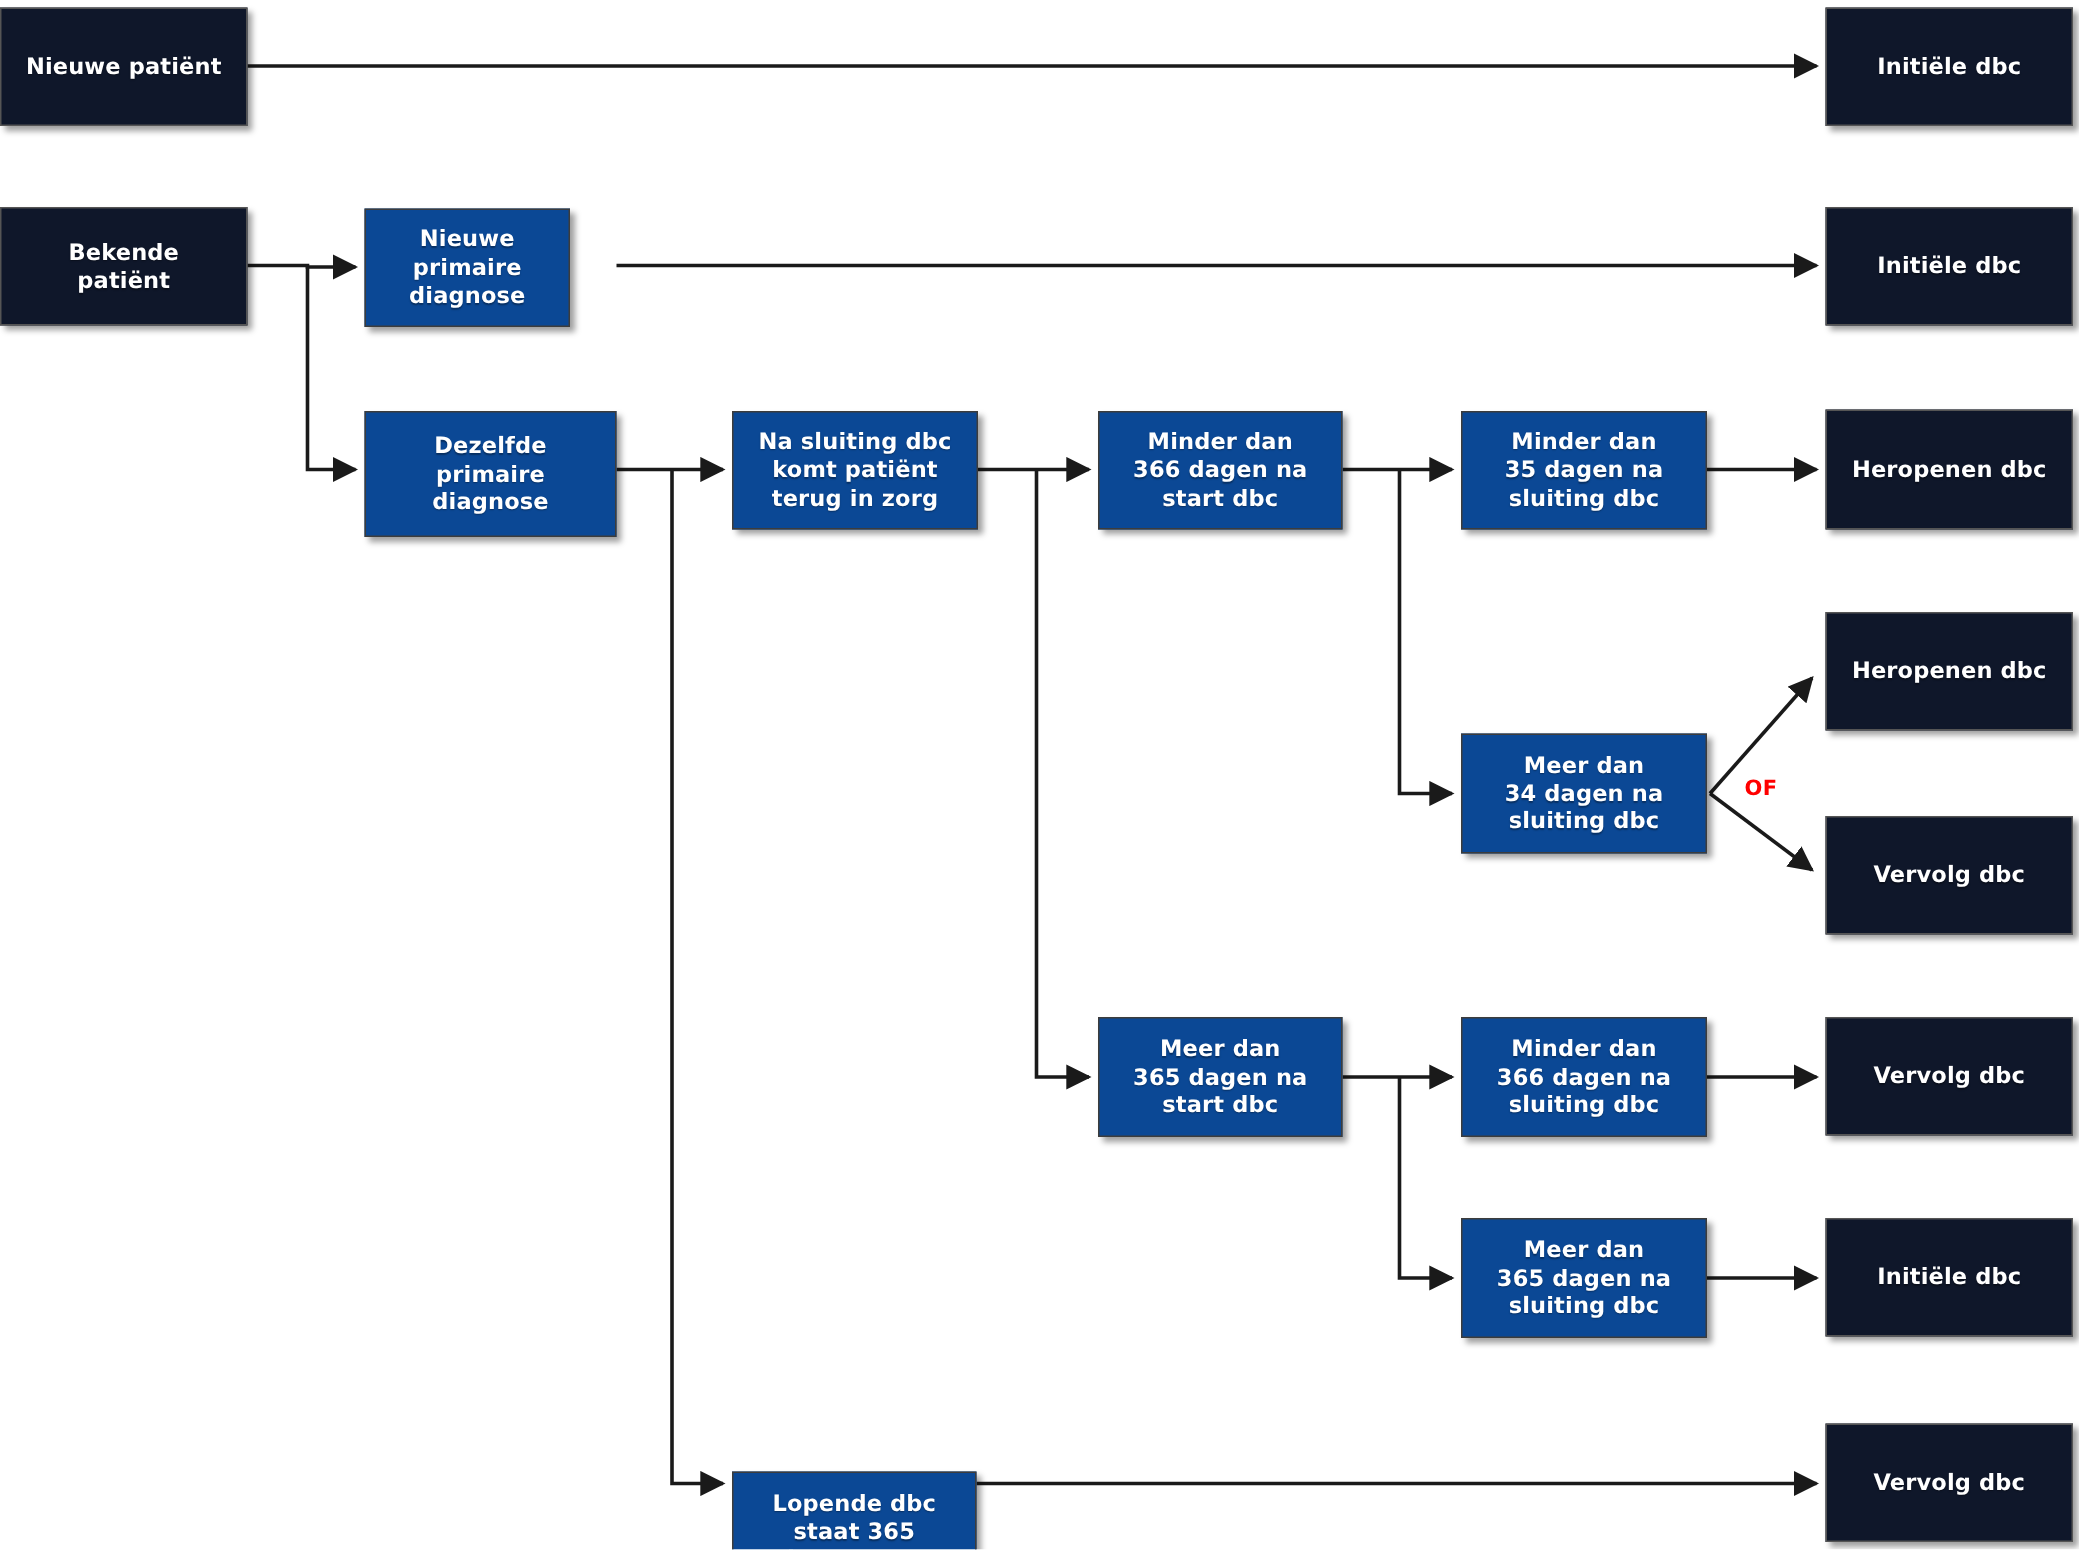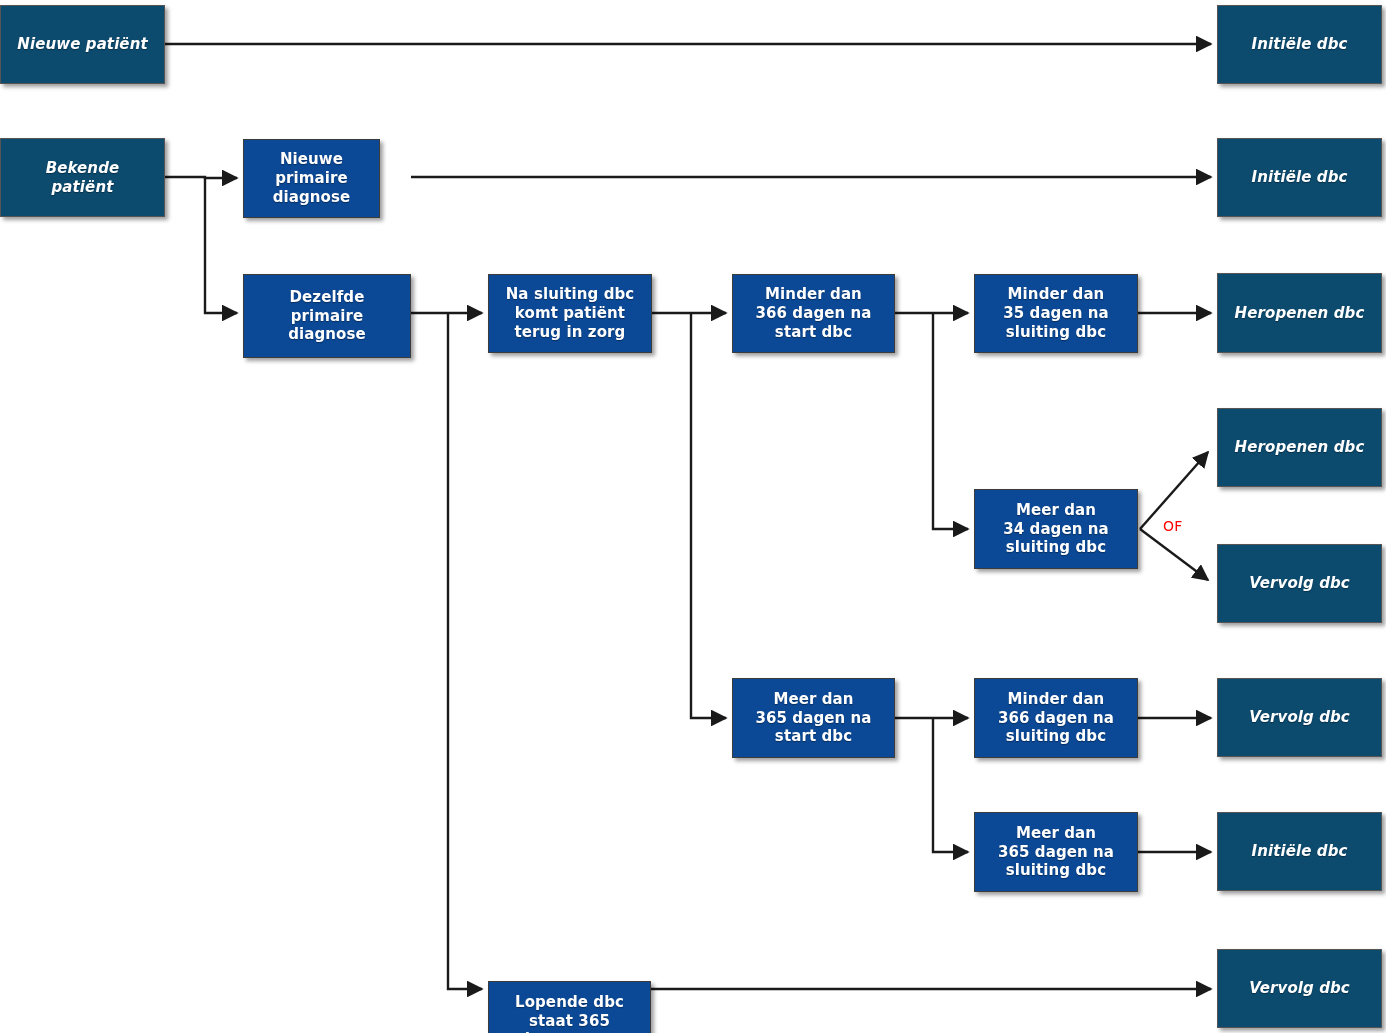--- a/index.html
+++ b/index.html
@@ -36,36 +36,35 @@
     font-size: 15px;
     line-height: 1.25;
     letter-spacing: 0.1px;
     border: 1px solid #4a4a4a;
     box-shadow: 3px 3px 4px rgba(0,0,0,0.38);
     z-index: 3;
     text-shadow: 0 1px 1px rgba(0,0,0,0.35);
     padding: 2px 4px;
   }
   .node.brown {
-    background: #0c4a6e;
+    background: #0f172a;
     border-color: #555555;
-    font-style: italic;
   }
   .node.blue {
     background: #0b4895;
     border-color: #3c3c3c;
   }
   .node-label {
     display: block;
     white-space: pre-line;
   }
   .or-label {
     position: absolute;
     color: #ff0000;
-    font-weight: normal;
+    font-weight: bold;
     font-size: 14px;
     z-index: 4;
     letter-spacing: 0.3px;
     text-align: center;
   }
 </style>
 </head>
 <body>
 
 <div id="canvas">

